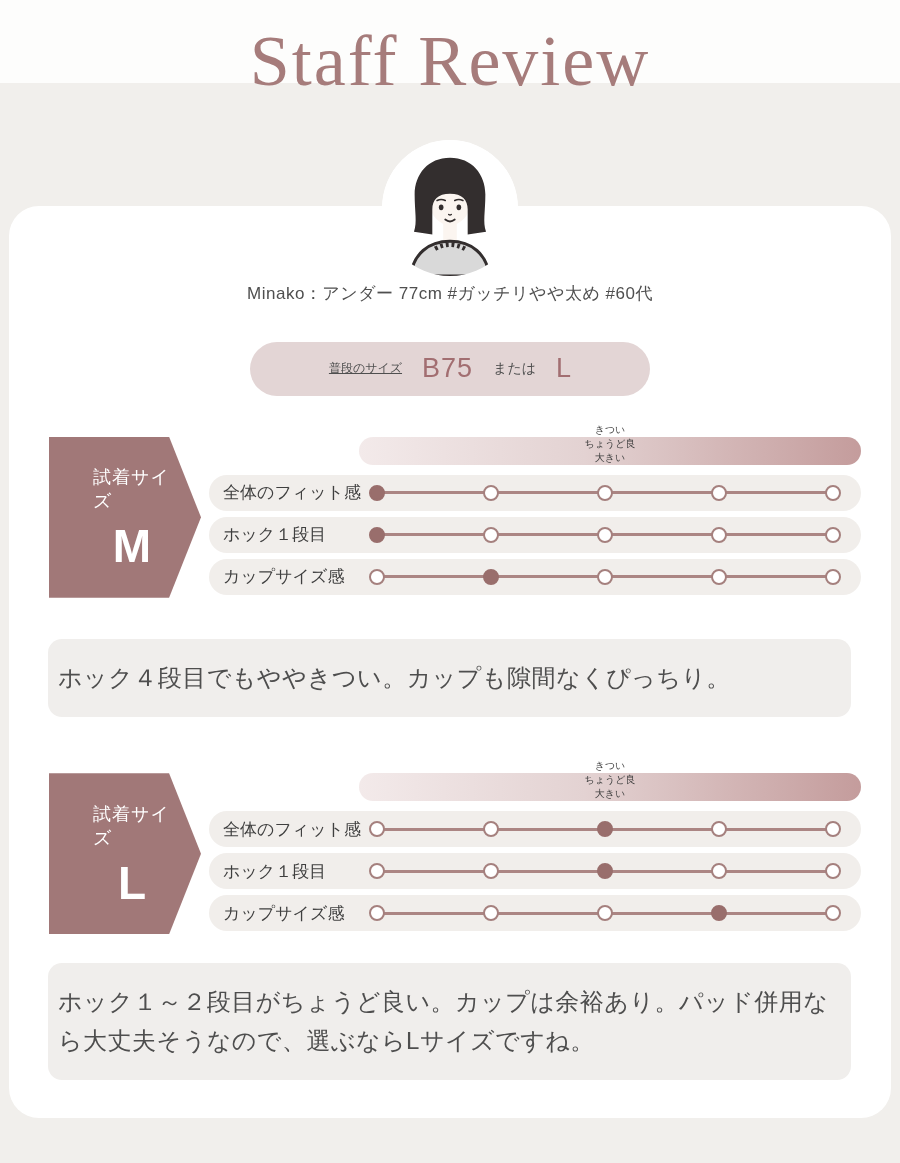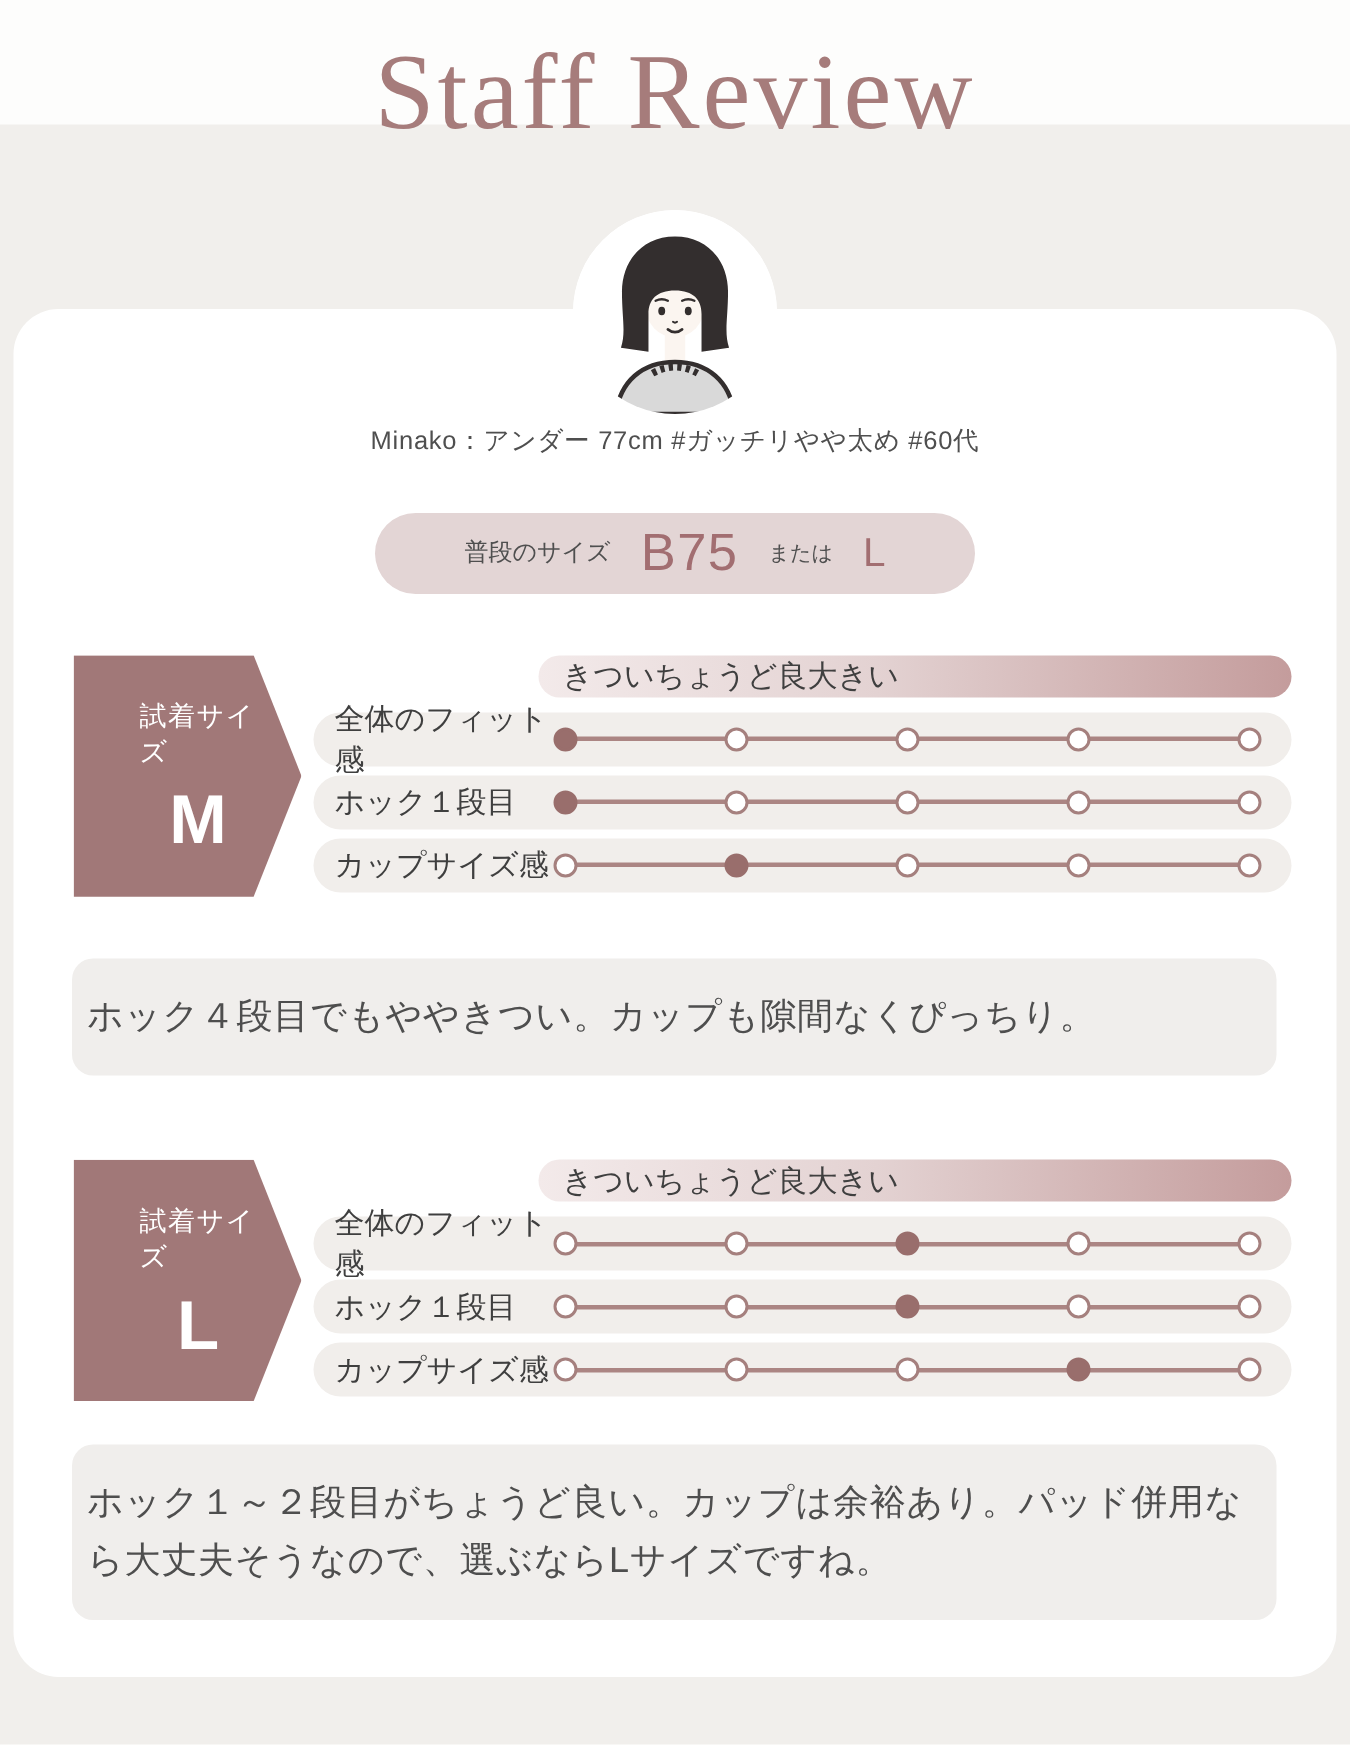--- a/index.html
+++ b/index.html
@@ -54,22 +54,22 @@
   .size-pill {
     width: 400px; height: 54px;
     margin: 37px auto 0 auto;
     background: #e3d5d5;
     border-radius: 27px;
     display: flex;
     align-items: center;
     justify-content: center;
     gap: 20px;
   }
-  .size-pill .pill-label { font-size: 16px; color: #4f4f4f; }
-  .size-pill .pill-size-a { font-size: 35px; color: #a26e71; letter-spacing: 1px; }
+  .size-pill .pill-label { font-size: 12px; color: #4f4f4f; text-decoration: underline; }
+  .size-pill .pill-size-a { font-size: 27px; color: #a26e71; letter-spacing: 1px; }
   .size-pill .pill-or { font-size: 14px; color: #4f4f4f; }
   .size-pill .pill-size-b { font-size: 27px; color: #a26e71; }
 
   .review-section {
     display: flex;
     align-items: flex-start;
     margin: 41px 30px 0 40px;
   }
   .arrow-label {
     width: 152px; height: 161px;
@@ -89,38 +89,39 @@
   .arrow-size { font-size: 46px; font-weight: bold; line-height: 1; }
 
   .rating-col { flex: 1; margin-left: 8px; }
   .scale-header {
     margin-left: 150px;
     height: 28px;
     border-radius: 14px;
     background: linear-gradient(90deg, #f3eaea 0%, #e3d2d2 45%, #c49c9c 100%);
     display: flex;
     align-items: center;
-    justify-content: flex-start;
+    justify-content: flex-end;
     padding: 0 16px;
-    font-size: 20px;
+    font-size: 10px;
     color: #3f3f3f;
     margin-bottom: 10px;
+    flex-direction: column;
   }
   .rating-row {
     height: 36px;
     background: #f1eeeb;
     border-radius: 18px;
     display: flex;
     align-items: center;
     padding-left: 14px;
     margin-bottom: 6px;
   }
   .rating-label {
     width: 146px;
-    font-size: 20px;
+    font-size: 17px;
     color: #3f3f3f;
     flex-shrink: 0;
   }
   .scale {
     flex: 1;
     position: relative;
     height: 100%;
     margin-right: 20px;
     display: flex;
     align-items: center;

